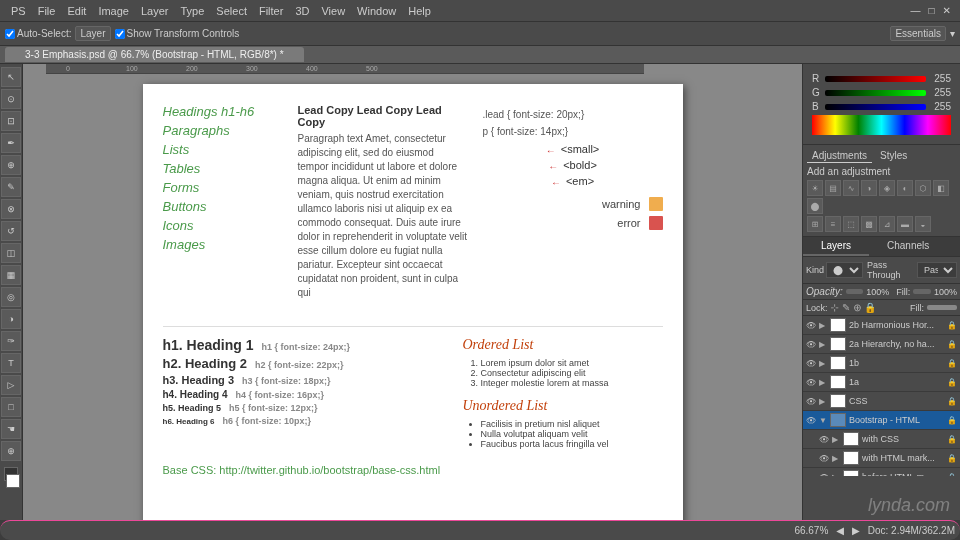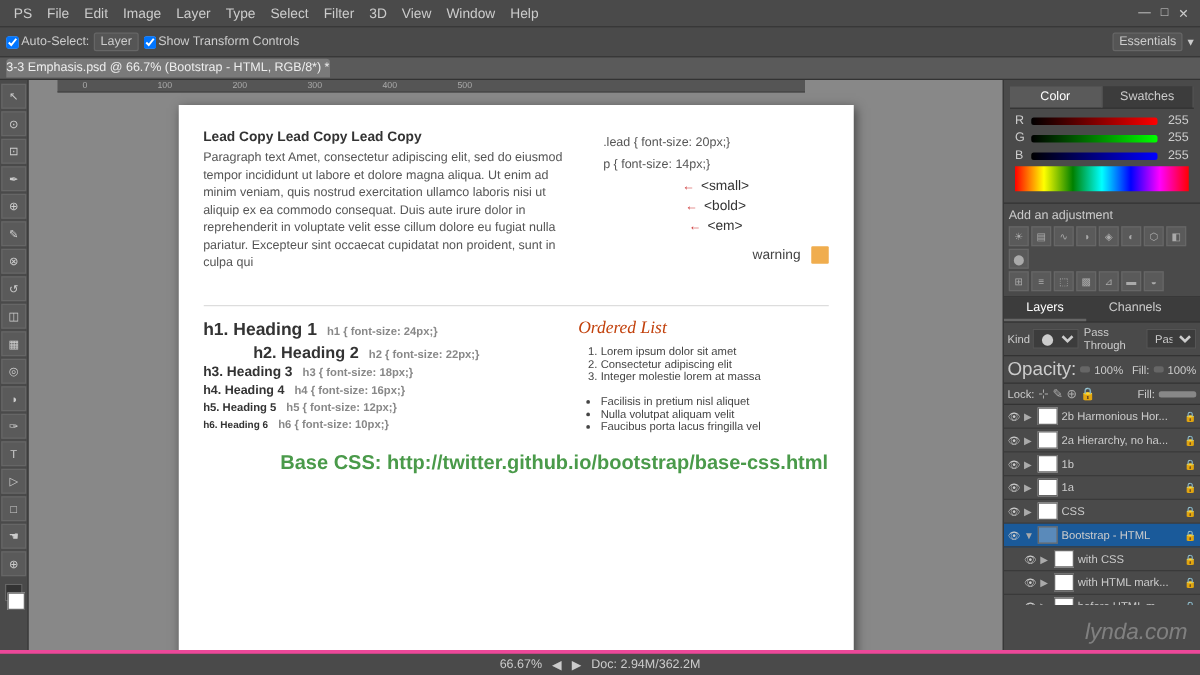--- a/index.html
+++ b/index.html
@@ -51,21 +51,21 @@
       background: #5a5a5a;
       display: flex;
       align-items: center;
       padding: 0 5px;
       border-bottom: 1px solid #333;
     }
     .tab {
       background: #7a7a7a;
       color: #eee;
       font-size: 10px;
-      padding: 2px 0;
+      padding: 2px 20px;
       border-top-left-radius: 3px;
       border-top-right-radius: 3px;
       cursor: pointer;
       margin-right: 18px;
     }
 
     
     #main-layout {
       display: flex;
       height: calc(540px - 64px - 20px - 20px);
@@ -226,25 +226,24 @@
       color: #444;
       margin-bottom: 10px;
     }
     .unordered-list {
       list-style: disc;
       padding-left: 18px;
       font-size: 9px;
       color: #444;
     }
     .doc-footer {
-      text-align: right;
+      text-align: left;
       margin-top: 15px;
       color: #4a9a4a;
-      font-size: 16px;
-      font-weight: bold;
+      font-size: 11px;
     }
 
     
     #right-panel {
       width: 158px;
       background: #4a4a4a;
       display: flex;
       flex-direction: column;
       border-left: 1px solid #333;
     }
@@ -436,22 +435,23 @@
       font-size: 8px;
     }
 
     
     #statusbar {
       height: 20px;
       background: #4a4a4a;
       display: flex;
       align-items: center;
       padding: 0 5px;
-      border-top: 3px solid #ec4899;
-      justify-content: center;
+      border-top: 1px solid #ec4899;
+      justify-content: flex-end;
+      border-radius: 10px;
     }
     .status-left { display: flex; align-items: center; gap: 8px; }
     .status-text { color: #ccc; font-size: 10px; }
 
     
     #lynda-logo {
       position: fixed;
       bottom: 24px;
       right: 10px;
       color: rgba(255,255,255,0.3);
@@ -536,20 +536,30 @@
       <span style="position:absolute;left:140px;">200</span>
       <span style="position:absolute;left:200px;">300</span>
       <span style="position:absolute;left:260px;">400</span>
       <span style="position:absolute;left:320px;">500</span>
     </div>
 
     <div id="canvas-doc" style="margin-top:10px;">
 
       <div class="doc-top">
 
+        <div class="doc-nav">
+          <a href="#">Headings h1-h6</a>
+          <a href="#">Paragraphs</a>
+          <a href="#">Lists</a>
+          <a href="#">Tables</a>
+          <a href="#">Forms</a>
+          <a href="#">Buttons</a>
+          <a href="#">Icons</a>
+          <a href="#">Images</a>
+        </div>
 
         <div class="doc-middle">
           <div class="lead-label">Lead Copy Lead Copy Lead Copy</div>
           <div class="lead-text">Paragraph text Amet, consectetur adipiscing elit, sed do eiusmod tempor incididunt ut labore et dolore magna aliqua. Ut enim ad minim veniam, quis nostrud exercitation ullamco laboris nisi ut aliquip ex ea commodo consequat. Duis aute irure dolor in reprehenderit in voluptate velit esse cillum dolore eu fugiat nulla pariatur. Excepteur sint occaecat cupidatat non proident, sunt in culpa qui</div>
         </div>
 
         <div class="doc-right">
           <div class="code-hint">.lead { font-size: 20px;}</div>
           <div class="code-hint">p { font-size: 14px;}</div>
 
@@ -568,35 +578,39 @@
                 <span style="font-size:11px;color:#333;">&lt;em&gt;</span>
               </div>
             </div>
           </div>
 
           <div class="status-items">
             <div class="status-item">
               <span class="status-label">warning</span>
               <div class="status-dot dot-warning"></div>
             </div>
+            <div class="status-item">
+              <span class="status-label">error</span>
+              <div class="status-dot dot-error"></div>
+            </div>
           </div>
         </div>
       </div>
 
       <hr class="doc-divider">
 
       <div class="doc-bottom">
 
         <div class="headings-col">
           <div class="heading-row">
             <span class="h-label" style="font-size:14px;">h1. Heading 1</span>
             <span class="h-code">h1 { font-size: 24px;}</span>
           </div>
           <div class="heading-row">
-            <span class="h-label" style="font-size:13px;margin-left:40px;">h2. Heading 2</span>
+            <span class="h-label" style="font-size:13px;">h2. Heading 2</span>
             <span class="h-code">h2 { font-size: 22px;}</span>
           </div>
           <div class="heading-row">
             <span class="h-label" style="font-size:11px;">h3. Heading 3</span>
             <span class="h-code">h3 { font-size: 18px;}</span>
           </div>
           <div class="heading-row">
             <span class="h-label" style="font-size:10px;">h4. Heading 4</span>
             <span class="h-code">h4 { font-size: 16px;}</span>
           </div>
@@ -610,39 +624,36 @@
           </div>
         </div>
 
         <div class="lists-col">
           <div class="list-title">Ordered List</div>
           <ol class="ordered-list">
             <li>Lorem ipsum dolor sit amet</li>
             <li>Consectetur adipiscing elit</li>
             <li>Integer molestie lorem at massa</li>
           </ol>
+          <div class="list-title">Unordered List</div>
           <ul class="unordered-list">
             <li>Facilisis in pretium nisl aliquet</li>
             <li>Nulla volutpat aliquam velit</li>
             <li>Faucibus porta lacus fringilla vel</li>
           </ul>
         </div>
       </div>
 
       <div class="doc-footer">Base CSS: http://twitter.github.io/bootstrap/base-css.html</div>
     </div>
   </div>
 
   <div id="right-panel">
 
     <div class="color-section">
-      <div class="panel-tabs">
-        <div class="panel-tab active">Color</div>
-        <div class="panel-tab">Swatches</div>
-      </div>
       <div style="padding:4px;">
         <div class="color-row">
           <span class="color-channel">R</span>
           <div class="color-slider slider-r"></div>
           <span class="color-value">255</span>
         </div>
         <div class="color-row">
           <span class="color-channel">G</span>
           <div class="color-slider slider-g"></div>
           <span class="color-value">255</span>
@@ -650,20 +661,24 @@
         <div class="color-row">
           <span class="color-channel">B</span>
           <div class="color-slider slider-b"></div>
           <span class="color-value">255</span>
         </div>
         <div class="color-swatch"></div>
       </div>
     </div>
 
     <div class="adjustments-section">
+      <div class="adj-tabs">
+        <span class="adj-tab active">Adjustments</span>
+        <span class="adj-tab">Styles</span>
+      </div>
       <div class="adj-label">Add an adjustment</div>
       <div class="adj-icons">
         <div class="adj-icon">☀</div>
         <div class="adj-icon">▤</div>
         <div class="adj-icon">∿</div>
         <div class="adj-icon">◑</div>
         <div class="adj-icon">◈</div>
         <div class="adj-icon">◐</div>
         <div class="adj-icon">⬡</div>
         <div class="adj-icon">◧</div>
@@ -694,21 +709,21 @@
           <option>⊡</option>
         </select>
         <div style="flex:1;"></div>
         <span style="color:#ccc;font-size:9px;">Pass Through</span>
         <select class="layer-opacity">
           <option>Pass Through</option>
           <option>Normal</option>
         </select>
       </div>
       <div style="padding:2px 3px;border-bottom:1px solid #333;display:flex;align-items:center;gap:3px;">
-        <span style="color:#ccc;font-size:15px;">Opacity:</span>
+        <span style="color:#ccc;font-size:10px;font-style:italic;">Opacity:</span>
         <div style="flex:1;height:5px;background:#666;border-radius:2px;"></div>
         <span style="color:#ccc;font-size:9px;">100%</span>
         <span style="color:#ccc;font-size:9px;margin-left:4px;">Fill:</span>
         <div style="flex:1;height:5px;background:#666;border-radius:2px;"></div>
         <span style="color:#ccc;font-size:9px;">100%</span>
       </div>
       <div style="padding:2px 3px;border-bottom:1px solid #333;display:flex;align-items:center;gap:3px;">
         <span style="color:#ccc;font-size:9px;">Lock:</span>
         <span style="color:#aaa;font-size:10px;cursor:pointer;">⊹</span>
         <span style="color:#aaa;font-size:10px;cursor:pointer;">✎</span>

